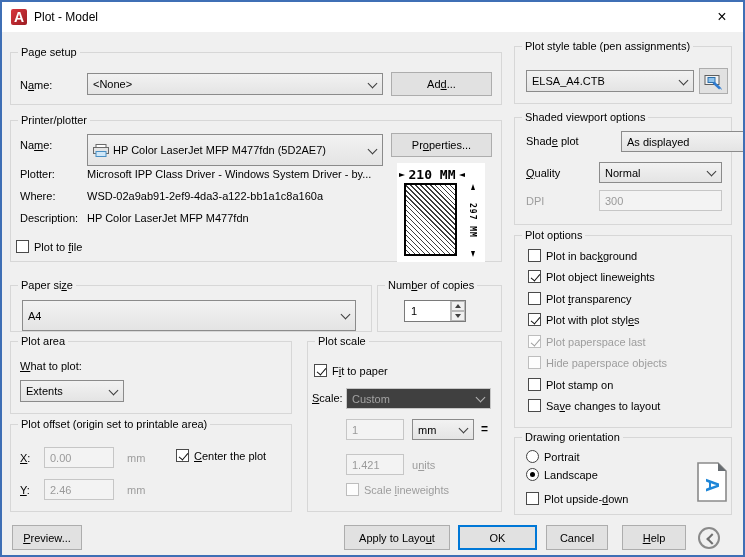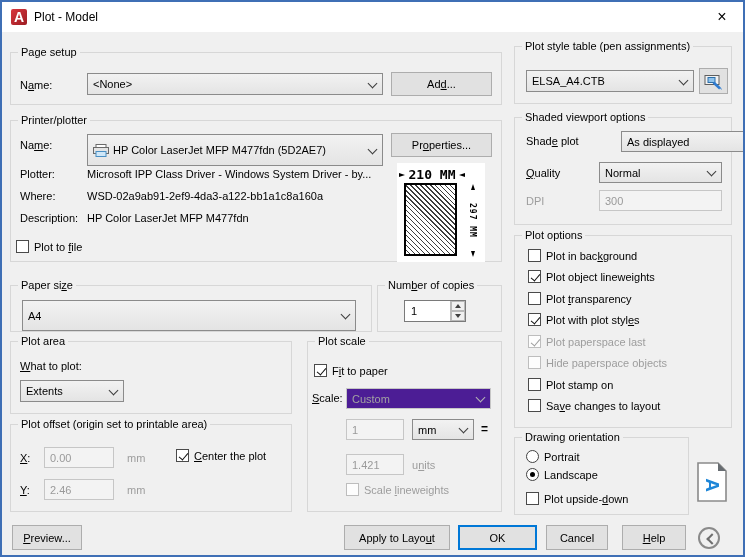--- a/index.html
+++ b/index.html
@@ -23,21 +23,21 @@
 
   .txt { position:absolute; white-space:nowrap; line-height:13px; }
   .gray { color:#9d9d9d; }
 
   .combo { position:absolute; display:flex; align-items:center; padding:0 5px;
            background:linear-gradient(#f2f2f2,#e4e4e4); border:1px solid #8b8b8b; }
   .combo .ctext { white-space:nowrap; overflow:hidden; }
   .chev { margin-left:auto; width:9px; height:9px; position:relative; flex:0 0 auto; }
   .chev::before { content:''; position:absolute; left:1px; top:0px; width:6px; height:6px;
                   border-right:1.4px solid #3c3c3c; border-bottom:1.4px solid #3c3c3c; transform:rotate(45deg); }
-  .combo.disabled { background:#4c1d95; border-color:#c6c6c6; color:#a2a2a2; }
+  .combo.disabled { background:#404040; border-color:#c6c6c6; color:#a2a2a2; }
   .combo.disabled .chev::before { border-color:#b5b5b5; }
 
   .input { position:absolute; background:#fff; border:1px solid #8b8b8b; display:flex;
            align-items:center; padding:0 5px; }
   .input.disabled { background:#f3f3f3; border-color:#c6c6c6; color:#9a9a9a; }
 
   .spinner { position:absolute; background:#fff; border:1px solid #7a7a7a; display:flex; }
   .spin-val { flex:1; display:flex; align-items:center; padding-left:6px; }
   .spin-btns { width:15px; display:flex; flex-direction:column; border-left:1px solid #b9b9b9; }
   .spin-up,.spin-down { flex:1; background:#f0f0f0; display:flex; align-items:center; justify-content:center; border:1px solid #b9b9b9; }
@@ -291,21 +291,21 @@
   </label>
   <label class="check" style="left:526px;top:376px">
     <span class="box"></span>
         <span class="lbl">Plot stamp on</span>
   </label>
   <label class="check" style="left:526px;top:397px">
     <span class="box"></span>
         <span class="lbl">Sa<u>v</u>e changes to layout</span>
   </label>
 
-  <div class="group" style="left:512px;top:435px;width:175px;height:78px">
+  <div class="group" style="left:512px;top:435px;width:218px;height:78px">
     <span class="gtitle">Drawing orientation</span>
   </div>
   <label class="radio" style="left:524px;top:448px">
     <span class="dot"></span>
     <span class="lbl">Portrait</span>
   </label>
   <label class="radio selected" style="left:524px;top:466px">
     <span class="dot"></span>
     <span class="lbl">Landscape</span>
   </label>

